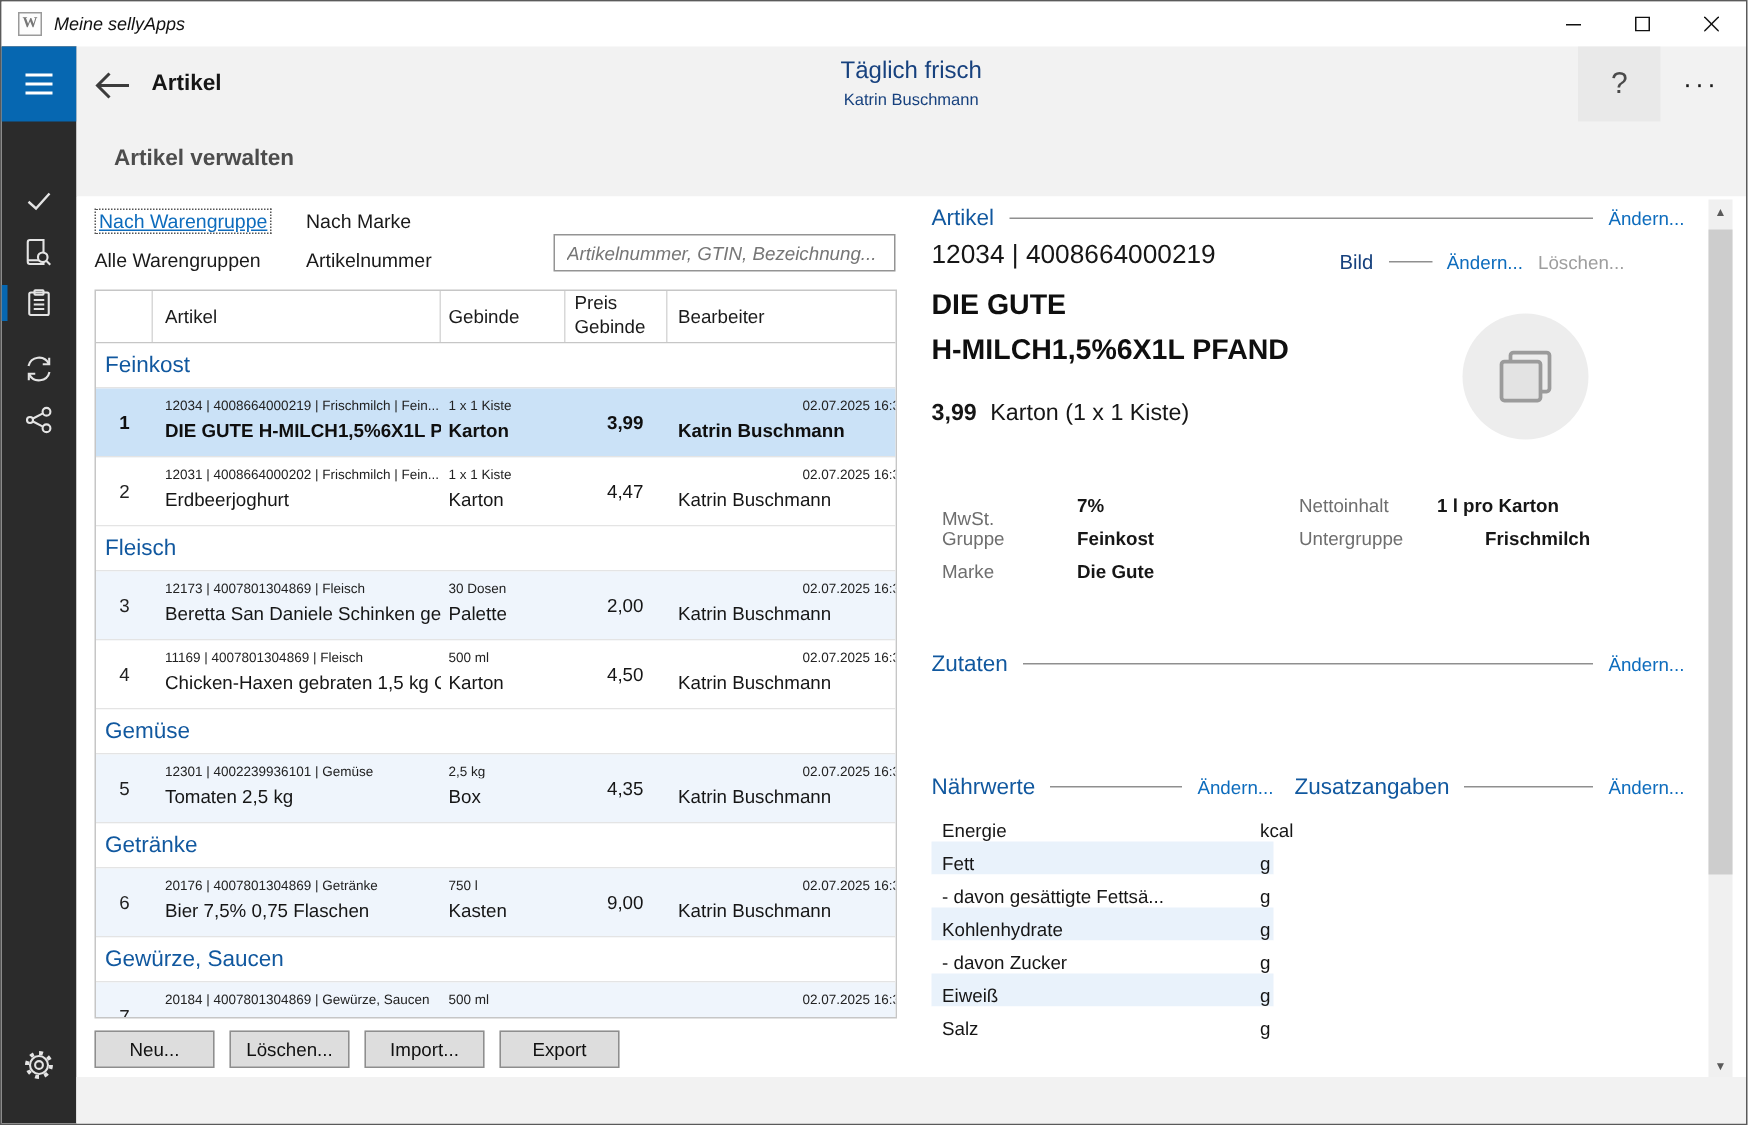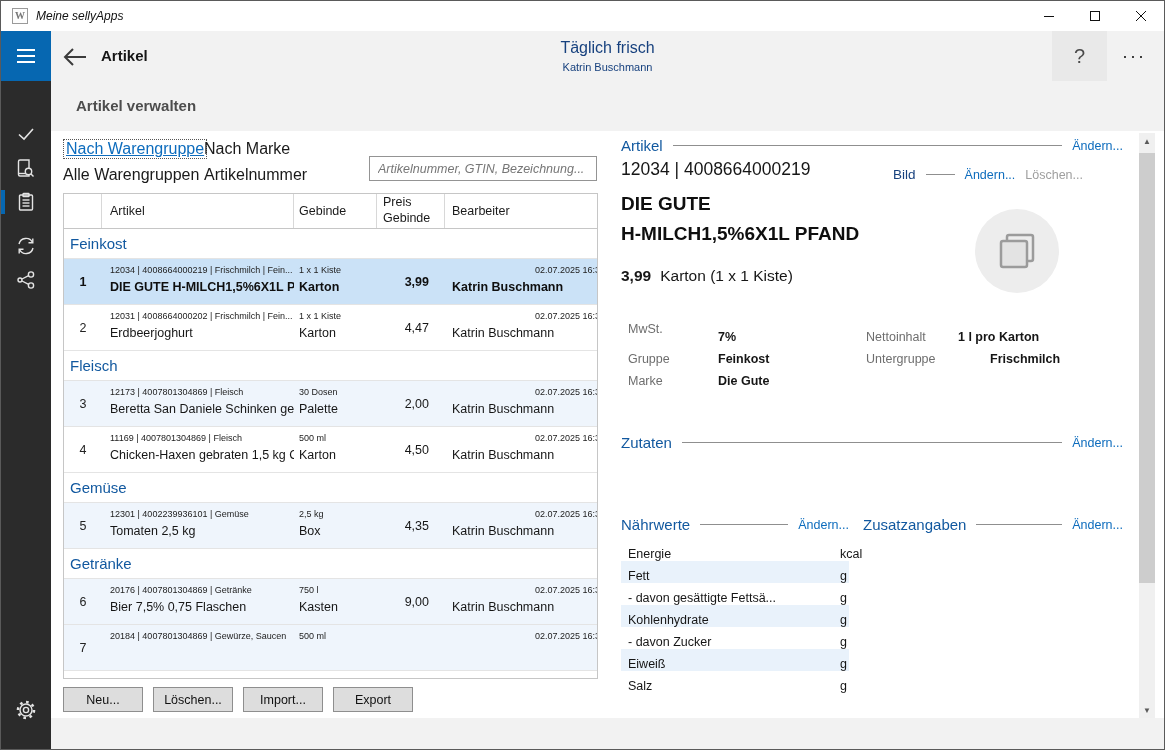--- a/index.html
+++ b/index.html
@@ -32,21 +32,21 @@
   .user-name { font-size:11px; color:#17417e; margin-top:4px; }
   .help-btn { position:absolute; right:57px; top:0; width:55px; height:50px; background:#e9e9e9; display:flex; align-items:center; justify-content:center; font-size:20px; font-weight:300; color:#4a4a4a; }
   .more-btn { position:absolute; right:8px; top:0; width:44px; height:50px; display:flex; align-items:center; justify-content:center; font-size:18px; letter-spacing:2px; color:#1a1a1a; }
   .subheader { position:absolute; left:25px; top:66px; font-size:15px; font-weight:bold; color:#4d4d4d; }
 
   
   .content { position:absolute; left:50px; top:130px; right:0; bottom:0; background:#fff; }
   .bottom-strip { position:absolute; left:0; right:0; bottom:0; height:31px; background:#f2f2f2; }
 
   
-  .flt { position:absolute; font-size:16px; color:#1a1a1a; }
+  .flt { position:absolute; font-size:13px; color:#1a1a1a; }
   .flt.link { color:#0d6cbd; text-decoration:underline; border:1px dotted #555; padding:0 2px; }
   .search-box { position:absolute; left:318px; top:25px; width:228px; height:25px; border:1px solid #949494; background:#fff; font-size:12.5px; font-style:italic; color:#444; padding:0 8px; font-family:"Liberation Sans",sans-serif; }
   .search-box::placeholder { color:#767676; font-style:italic; }
 
   
   .table { position:absolute; left:12px; top:62px; width:535px; height:486px; border:1px solid #c6c6c6; overflow:hidden; background:#fff; }
   .thead { display:flex; height:35px; border-bottom:1px solid #c6c6c6; font-size:12.5px; color:#1a1a1a; }
   .thead > div { border-right:1px solid #d8d8d8; display:flex; align-items:center; }
   .thead > div:last-child { border-right:none; }
   .h-num { width:38px; }
@@ -328,20 +328,23 @@
               <div class="l1 g1">750 l</div>
               <div class="l2 g2">Kasten</div>
             </div>
     <div class="c-preis">9,00</div>
     <div class="c-bea">
               <div class="d1">02.07.2025 16:31</div>
               <div class="d2">Katrin Buschmann</div>
             </div>
   </div>
 
+  <div class="ghead">
+            <span>Gewürze, Saucen</span>
+          </div>
 
   <div class="trow alt">
     <div class="c-num">7</div>
     <div class="c-art">
               <div class="l1 a1">20184 | 4007801304869 | Gewürze, Saucen</div>
               <div class="l2 a2"></div>
             </div>
     <div class="c-geb">
               <div class="l1 g1">500 ml</div>
               <div class="l2 g2"></div>
@@ -383,21 +386,21 @@
     </div>
 
     <div class="img-circle">
       <svg width="44" height="44" viewBox="0 0 44 44">
         <rect x="12" y="6" width="26" height="26" rx="2" fill="#ededed" stroke="#9b9b9b" stroke-width="2.5"></rect>
         <rect x="6" y="12" width="26" height="26" rx="2" fill="#e3e3e3" stroke="#9b9b9b" stroke-width="2.5"></rect>
       </svg>
     </div>
 
     <div>
-      <div class="inf-label" style="left:577px; top:191px;text-align:right;">MwSt.</div>
+      <div class="inf-label" style="left:577px; top:208px;text-align:right;">MwSt.</div>
       <div class="inf-value" style="left:667px; top:199px;">7%</div>
       <div class="inf-label" style="left:577px; top:221px;">Gruppe</div>
       <div class="inf-value" style="left:667px; top:221px;">Feinkost</div>
       <div class="inf-label" style="left:577px; top:243px;">Marke</div>
       <div class="inf-value" style="left:667px; top:243px;">Die Gute</div>
       <div class="inf-label" style="left:815px; top:199px;">Nettoinhalt</div>
       <div class="inf-value" style="left:907px; top:199px;">1 l pro Karton</div>
       <div class="inf-label" style="left:815px; top:221px;">Untergruppe</div>
       <div class="inf-value" style="left:907px; top:221px;margin-left:32px;">Frischmilch</div>
     </div>

